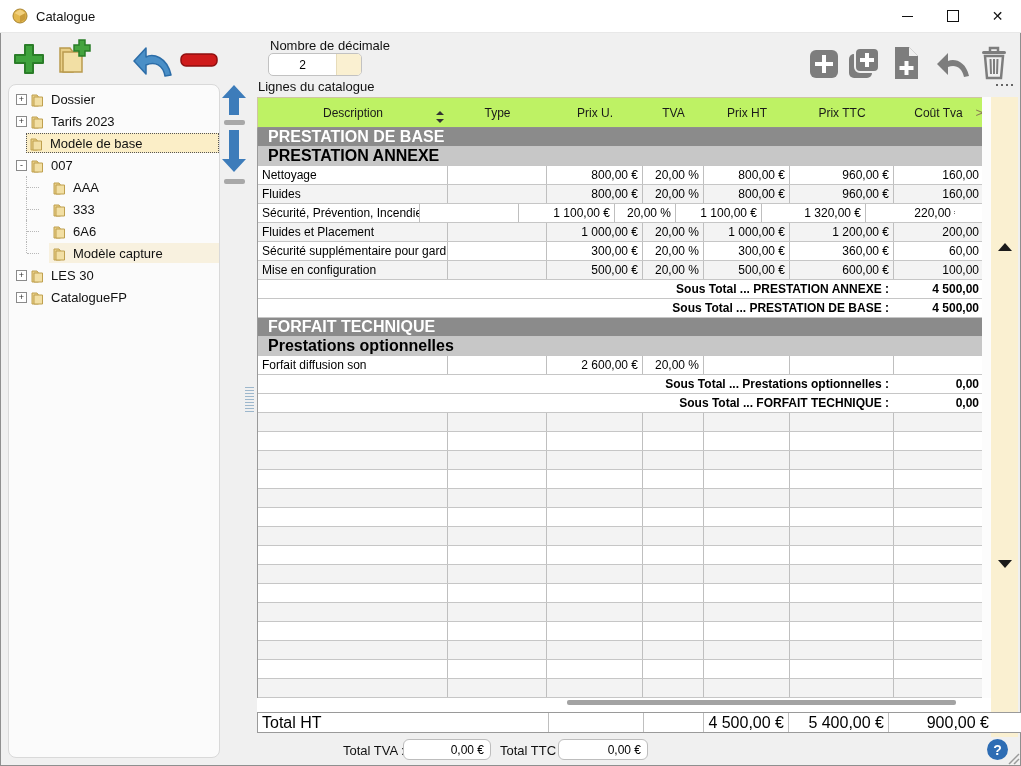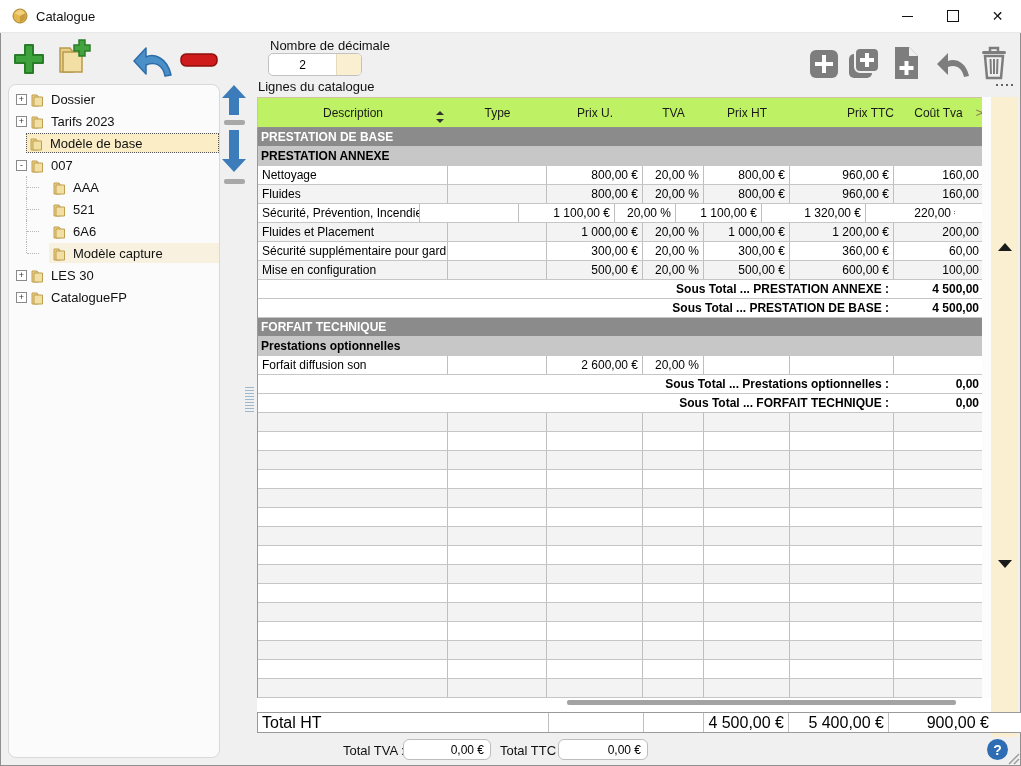--- a/index.html
+++ b/index.html
@@ -51,21 +51,21 @@
   #tbl-body{position:absolute;left:257px;top:128px;width:725px;border-left:1px solid #9a9a9a;border-right:1px solid #9a9a9a;box-sizing:content-box;background:#fff;}
   .trow{display:flex;height:19px;box-sizing:border-box;border-bottom:1px solid #c6c6c6;background:#fff;font-size:12px;color:#000;}
   .trow.shade{background:#f3f3f3;}
   .cell{box-sizing:border-box;border-right:1px solid #bfbfbf;overflow:hidden;white-space:nowrap;line-height:18px;flex:0 0 auto;}
   .cell:last-child{border-right:none;}
   .cell.c0{padding-left:4px;}
   .cell.c2,.cell.c3,.cell.c4,.cell.c5,.cell.c6{text-align:right;padding-right:4px;}
   .clip{display:inline-block;margin-right:-10px;}
   .trow.section_dark{background:#8b8b8b;}
   .trow.section_light{background:#c7c7c7;}
-  .sec-label{flex:1;font-weight:bold;font-size:12px;line-height:18px;padding-left:3px;color:#000;overflow:hidden;white-space:nowrap;}
+  .sec-label{flex:1;font-weight:bold;font-size:16px;line-height:18px;padding-left:3px;color:#000;overflow:hidden;white-space:nowrap;margin-left:7px;}
   .trow.section_dark .sec-label{color:#fff;}
   .st-label{flex:1;font-weight:bold;text-align:right;line-height:18px;padding-right:5px;white-space:nowrap;overflow:hidden;}
   .st-value{width:89px;box-sizing:border-box;font-weight:bold;text-align:right;line-height:18px;padding-right:4px;overflow:hidden;white-space:nowrap;flex:0 0 auto;}
   #below-body{position:absolute;left:257px;top:698px;width:735px;height:14px;background:#ffffff;}
   #hscroll-thumb{position:absolute;left:567px;top:700px;width:389px;height:5px;background:#a3a3a3;border-radius:2px;}
   #right-gap{position:absolute;left:982px;top:97px;width:9px;height:601px;background:#fcfcfc;}
   
   #totals-row{position:absolute;left:257px;top:712px;width:829px;height:21px;box-sizing:border-box;border:1px solid #9a9a9a;background:#fff;display:flex;}
   #totals-row .cell{line-height:19px;}
   
@@ -205,21 +205,21 @@
           <span class="tree-label">AAA</span>
         </div>
       </div>
       <div class="tree-row">
         <div class="connector"></div>
         <div class="item-body">
           <svg width="15" height="15" viewBox="0 0 15 15">
             <path d="M2 3 L7 3 L8.5 5 L8.5 14 L2 14 Z" fill="#e9cf87" stroke="#bfa04f" stroke-width="1"></path>
             <path d="M4 5 L12.5 5 L12.5 14 L4 14 Z" fill="#f2dfa4" stroke="#bfa04f" stroke-width="1"></path>
           </svg>
-          <span class="tree-label">521</span>
+          <span class="tree-label">333</span>
         </div>
       </div>
       <div class="tree-row">
         <div class="connector"></div>
         <div class="item-body">
           <svg width="15" height="15" viewBox="0 0 15 15">
             <path d="M2 3 L7 3 L8.5 5 L8.5 14 L2 14 Z" fill="#e9cf87" stroke="#bfa04f" stroke-width="1"></path>
             <path d="M4 5 L12.5 5 L12.5 14 L4 14 Z" fill="#f2dfa4" stroke="#bfa04f" stroke-width="1"></path>
           </svg>
           <span class="tree-label">6A6</span>
@@ -277,21 +277,21 @@
 
 <div id="tbl-header">
   <div class="hcell" style="width: 190px;">Description<svg id="sort-icon" style="right:4px;top:5px" width="8" height="12" viewBox="0 0 8 12">
         <polygon points="4,0 8,4 0,4" fill="#333"></polygon>
         <polygon points="4,12 8,8 0,8" fill="#333"></polygon>
       </svg></div>
     <div class="hcell" style="width: 99px;">Type</div>
     <div class="hcell" style="width: 96px;">Prix U.</div>
     <div class="hcell" style="width: 61px;">TVA</div>
     <div class="hcell" style="width: 86px;">Prix HT</div>
-    <div class="hcell" style="width: 104px; text-align: right;">Prix TTC</div>
+    <div class="hcell" style="width: 104px;">Prix TTC</div>
     <div class="hcell" style="width: 89px;">Coût Tva</div>
     <span id="hdr-chevron">&gt;</span>
 </div>
 <div id="tbl-body">
     <div class="trow section_dark">
       <div class="sec-label">PRESTATION DE BASE</div>
     </div>
     <div class="trow section_light">
       <div class="sec-label">PRESTATION ANNEXE</div>
     </div>

